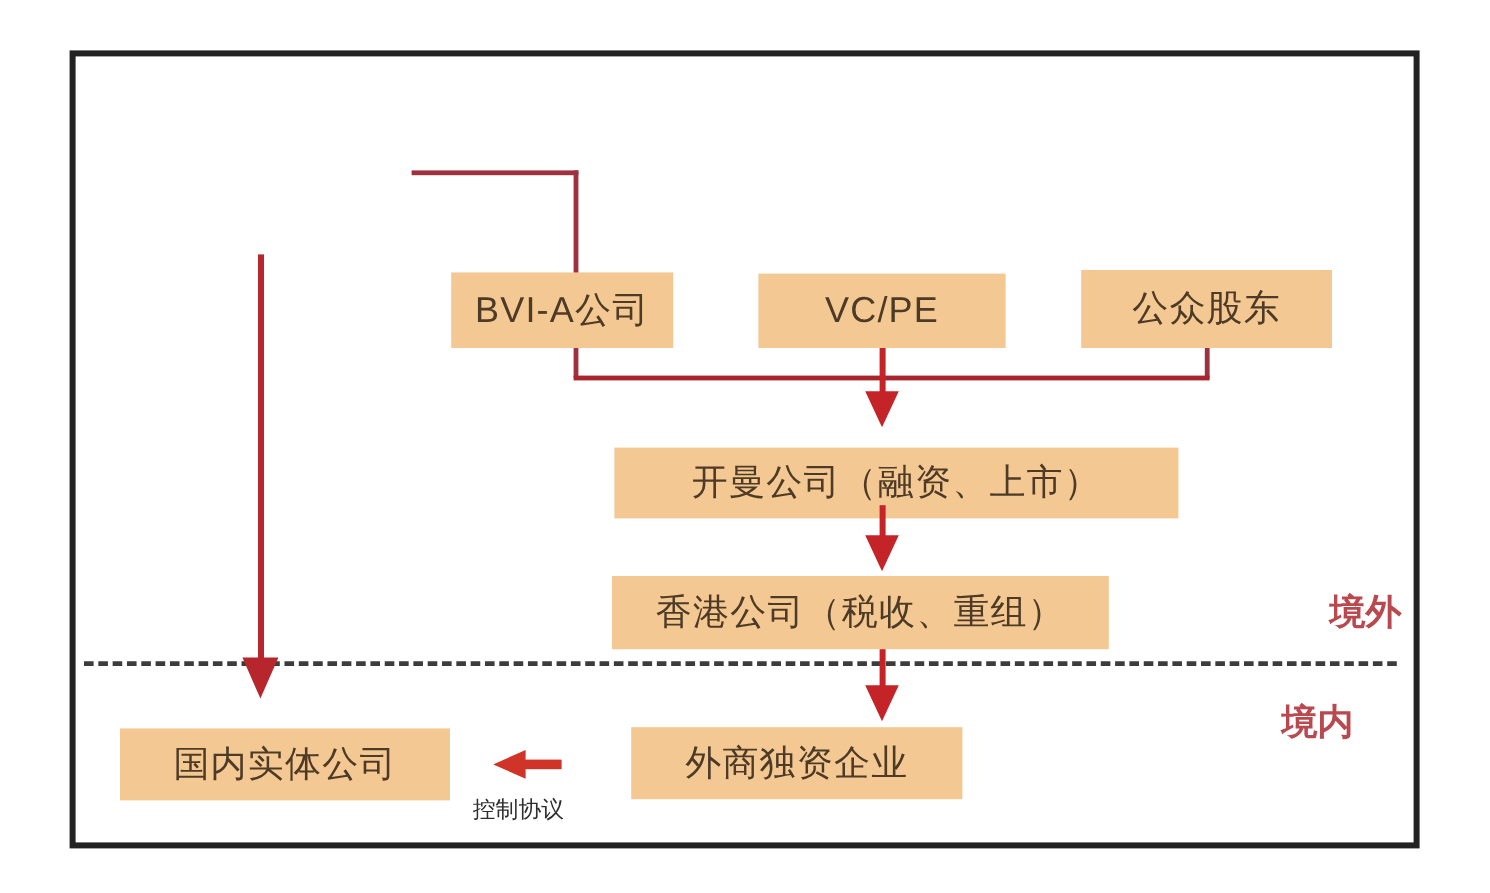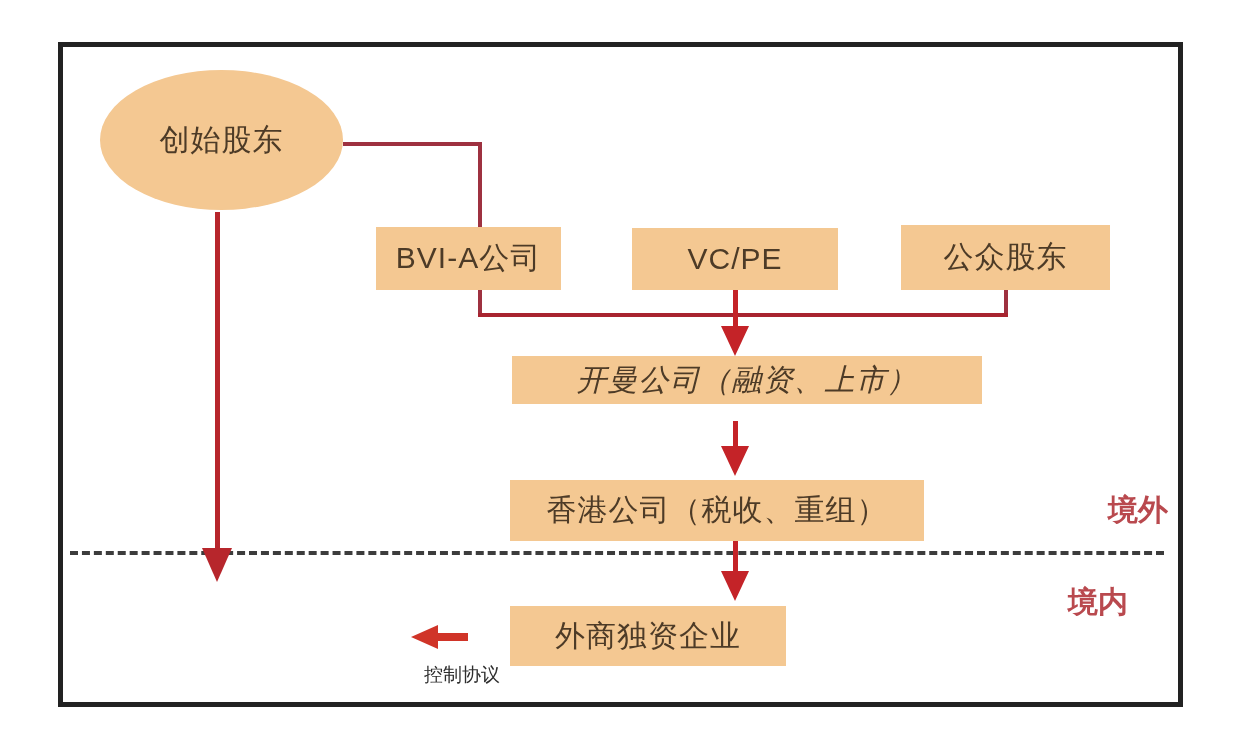--- a/index.html
+++ b/index.html
@@ -21,62 +21,62 @@
   .head-down{position:absolute;width:0;height:0;z-index:4;
              border-left:14px solid transparent;border-right:14px solid transparent;}
   .head-left{position:absolute;width:0;height:0;z-index:4;
              border-top:12px solid transparent;border-bottom:12px solid transparent;}
 
   .divider{position:absolute;left:70px;top:551px;width:1094px;height:0;
            border-top:4px dashed #3c3c3c;z-index:1;}
 
   .region{position:absolute;width:80px;text-align:center;font-size:30px;font-weight:700;
           color:#b9494e;z-index:3;white-space:nowrap;}
-  .small-label{position:absolute;font-size:19px;color:#2e2e2e;text-align:right;
+  .small-label{position:absolute;font-size:19px;color:#2e2e2e;text-align:left;
                z-index:3;white-space:nowrap;}
 </style>
 </head>
 <body>
 
 <div id="stage">
 
   <div class="frame"></div>
 
   <div class="divider"></div>
   <div class="region" style="left:1098px;top:490px;">境外</div>
   <div class="region" style="left:1058px;top:582px;">境内</div>
 
-  <div class="node ellipse" style="left:100px;top:70px;width:243px;height:140px;">
-    <span>创始股东</span>
-  </div>
 
   <div class="node" style="left:376px;top:227px;width:185px;height:63px;">
     <span>BVI-A公司</span>
   </div>
 
   <div class="node" style="left:901px;top:225px;width:209px;height:65px;">
     <span>公众股东</span>
   </div>
 
   <div class="node" style="left:632px;top:228px;width:206px;height:62px;">
     <span>VC/PE</span>
   </div>
 
-  <div class="node" style="left:512px;top:356px;width:470px;height:48px;font-style:italic;">
+  <div class="node" style="left:512px;top:373px;width:470px;height:59px;">
     <span>开曼公司（融资、上市）</span>
   </div>
 
   <div class="node" style="left:510px;top:480px;width:414px;height:61px;">
     <span>香港公司（税收、重组）</span>
   </div>
 
-  <div class="node" style="left:510px;top:606px;width:276px;height:60px;">
+  <div class="node" style="left:526px;top:606px;width:276px;height:60px;">
     <span>外商独资企业</span>
   </div>
 
+  <div class="node" style="left:100px;top:607px;width:275px;height:60px;">
+    <span>国内实体公司</span>
+  </div>
 
   <div>
     <div class="seg" style="left:343px;top:142px;width:139px;height:4px;"></div>
     <div class="seg" style="left:478px;top:142px;width:4px;height:88px;"></div>
   </div>
 
   <div>
     <div class="seg" style="left:478px;top:290px;width:4px;height:25px;"></div>
     <div class="seg" style="left:1004px;top:290px;width:4px;height:25px;"></div>
     <div class="collector" style="left:478px;top:313px;width:530px;height:4px;"></div>

